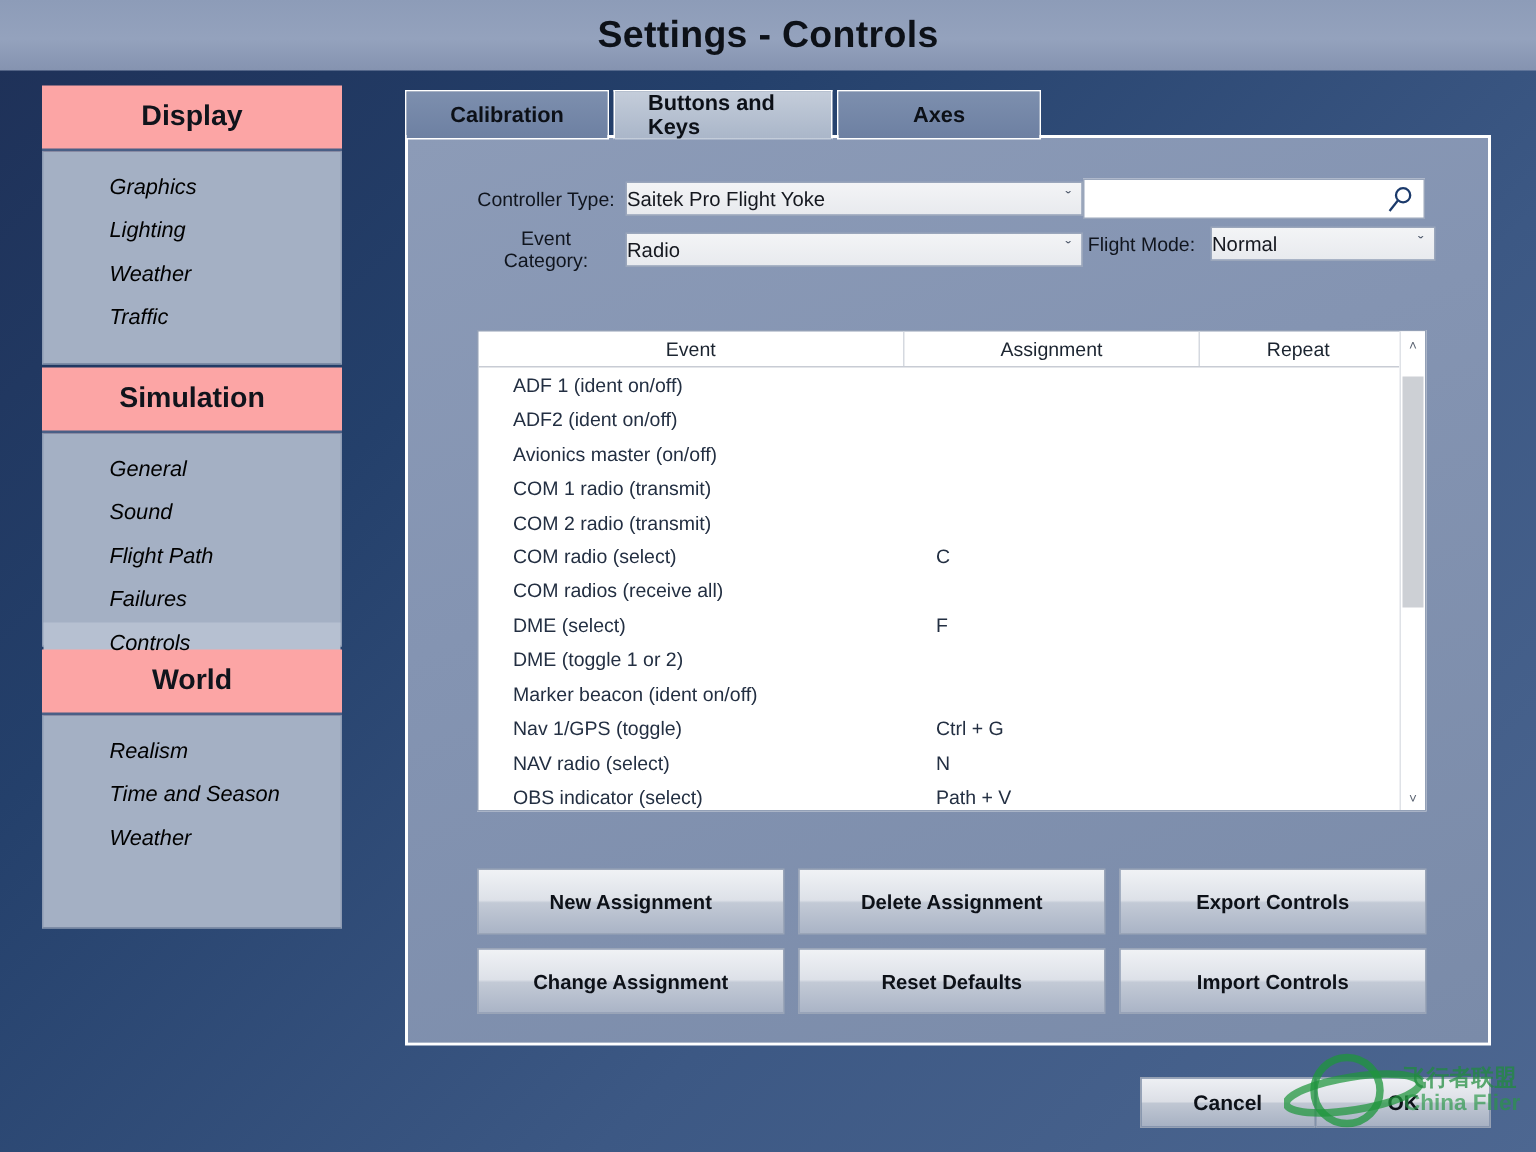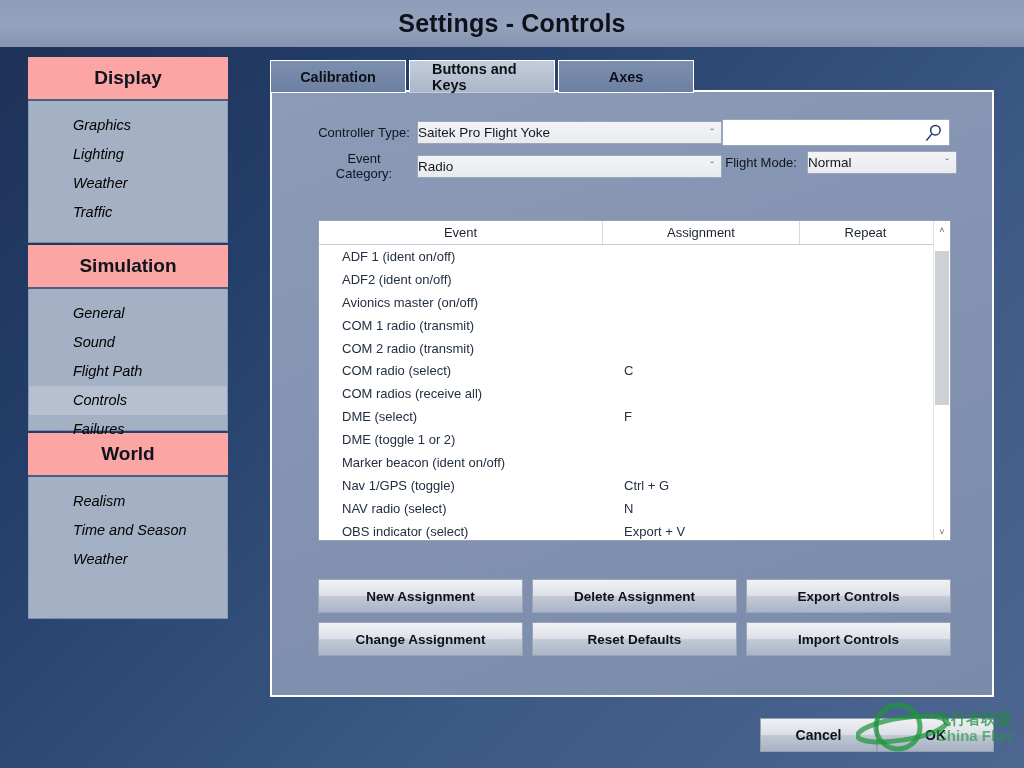--- a/index.html
+++ b/index.html
@@ -167,21 +167,21 @@
   }
 
   
   #actions {
     position: absolute; left: 46px; top: 487px;
     width: 633px;
     display: grid; grid-template-columns: repeat(3, 205px);
     grid-gap: 9px 9px;
   }
   .act-btn {
-    height: 34px;
+    height: 44px;
     display: flex; align-items: center; justify-content: center;
     font-size: 13.5px; font-weight: bold; color: #0d1118;
     background: linear-gradient(180deg, #f0f2f5 0%, #dde1e8 48%, #c3cad6 52%, #aab4c6 100%);
     border: 1px solid #9aa5b8;
     cursor: pointer;
   }
 
   
   #bottom-bar {
     position: absolute; left: 760px; top: 718px;
@@ -233,22 +233,22 @@
       <div class="nav-item">Traffic</div>
     </div>
   </div>
 
   <div class="nav-group" id="grp-simulation">
     <div class="nav-header">Simulation</div>
     <div class="nav-body">
       <div class="nav-item">General</div>
       <div class="nav-item">Sound</div>
       <div class="nav-item">Flight Path</div>
+      <div class="nav-item">Failures</div>
       <div class="nav-item selected">Controls</div>
-      <div class="nav-item">Failures</div>
     </div>
   </div>
 
   <div class="nav-group" id="grp-world">
     <div class="nav-header">World</div>
     <div class="nav-body">
       <div class="nav-item">Realism</div>
       <div class="nav-item">Time and Season</div>
       <div class="nav-item">Weather</div>
     </div>
@@ -359,21 +359,21 @@
             <div class="cell-assign">Ctrl + G</div>
             <div class="cell-repeat"></div>
           </div>
           <div class="trow">
             <div class="cell-event">NAV radio (select)</div>
             <div class="cell-assign">N</div>
             <div class="cell-repeat"></div>
           </div>
           <div class="trow">
             <div class="cell-event">OBS indicator (select)</div>
-            <div class="cell-assign">Export + V</div>
+            <div class="cell-assign">Path + V</div>
             <div class="cell-repeat"></div>
           </div>
         </div>
     </div>
 
     <div id="vscroll">
       <div class="sb-arrow" id="sb-up">˄</div>
       <div id="sb-thumb"></div>
       <div class="sb-arrow" id="sb-down">˅</div>
     </div>

